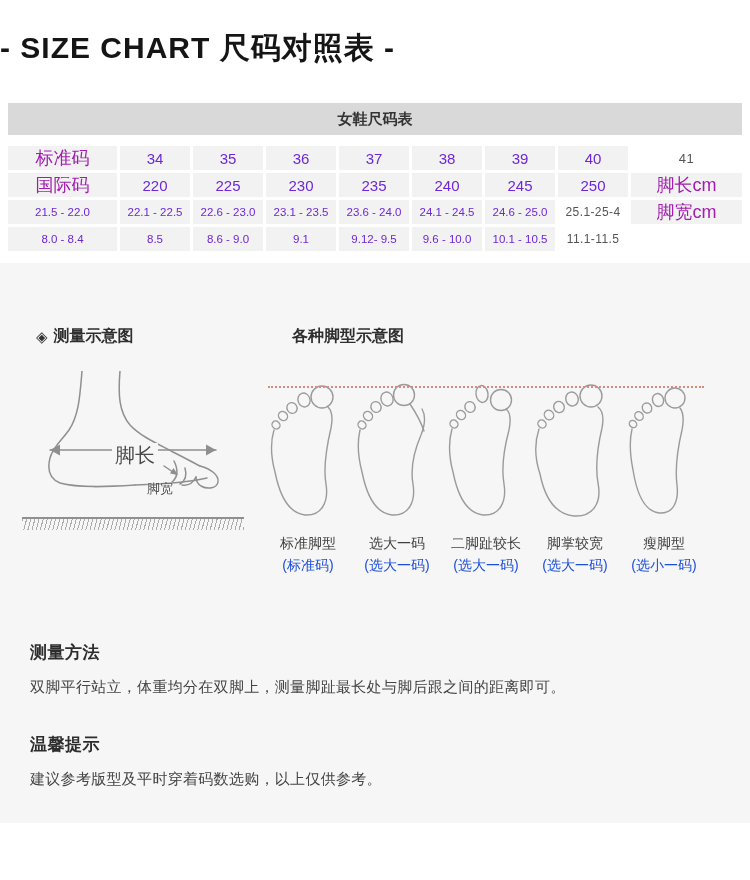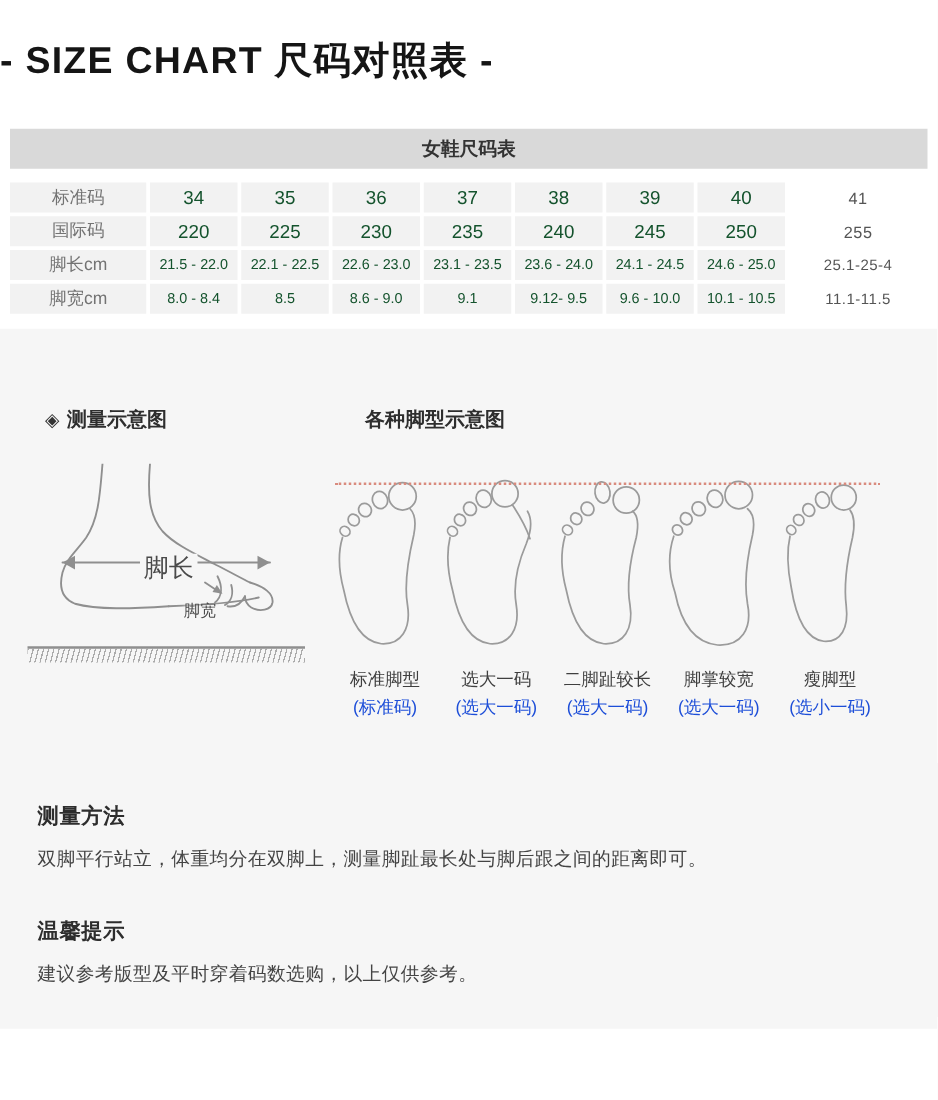--- a/index.html
+++ b/index.html
@@ -18,23 +18,23 @@
 
   
   .table-bar{position:absolute;top:103px;left:8px;right:8px;height:32px;
     background:var(--header-bar);display:flex;align-items:center;justify-content:center;
     font-size:15px;font-weight:bold;color:#333;}
 
   
   .size-grid{position:absolute;top:146px;left:8px;right:8px;
     display:grid;grid-template-columns:109px repeat(7,1fr) 111px;gap:3px;}
   .cell{height:24px;background:var(--cell-bg);display:flex;align-items:center;justify-content:center;
-    font-size:15px;color:#14532d;white-space:nowrap;}
+    font-size:15px;color:#6d28d9;white-space:nowrap;}
   .cell.small{font-size:11.5px;}
-  .cell.lbl{font-size:14px;color:#737373;}
+  .cell.lbl{font-size:18px;color:#a21caf;}
   .cell.plain{background:transparent;font-size:13px;color:#555;letter-spacing:.4px;}
   .cell.plain.small{font-size:12px;}
 
   
   .gray-section{position:absolute;top:263px;left:0;width:750px;height:560px;
     background:var(--section-bg);}
 
   .sec-title{position:absolute;font-size:16px;font-weight:bold;color:#2e2e2e;
     display:flex;align-items:center;gap:6px;}
   .sec-title .diamond{font-size:15px;font-weight:normal;color:#333;line-height:1;}
@@ -90,21 +90,20 @@
       <div class="cell">40</div>
       <div class="cell plain">41</div>
       <div class="cell lbl">国际码</div>
       <div class="cell">220</div>
       <div class="cell">225</div>
       <div class="cell">230</div>
       <div class="cell">235</div>
       <div class="cell">240</div>
       <div class="cell">245</div>
       <div class="cell">250</div>
-      <div class="cell plain">255</div>
       <div class="cell lbl">脚长cm</div>
       <div class="cell small">21.5 - 22.0</div>
       <div class="cell small">22.1 - 22.5</div>
       <div class="cell small">22.6 - 23.0</div>
       <div class="cell small">23.1 - 23.5</div>
       <div class="cell small">23.6 - 24.0</div>
       <div class="cell small">24.1 - 24.5</div>
       <div class="cell small">24.6 - 25.0</div>
       <div class="cell plain small">25.1-25-4</div>
       <div class="cell lbl">脚宽cm</div>

